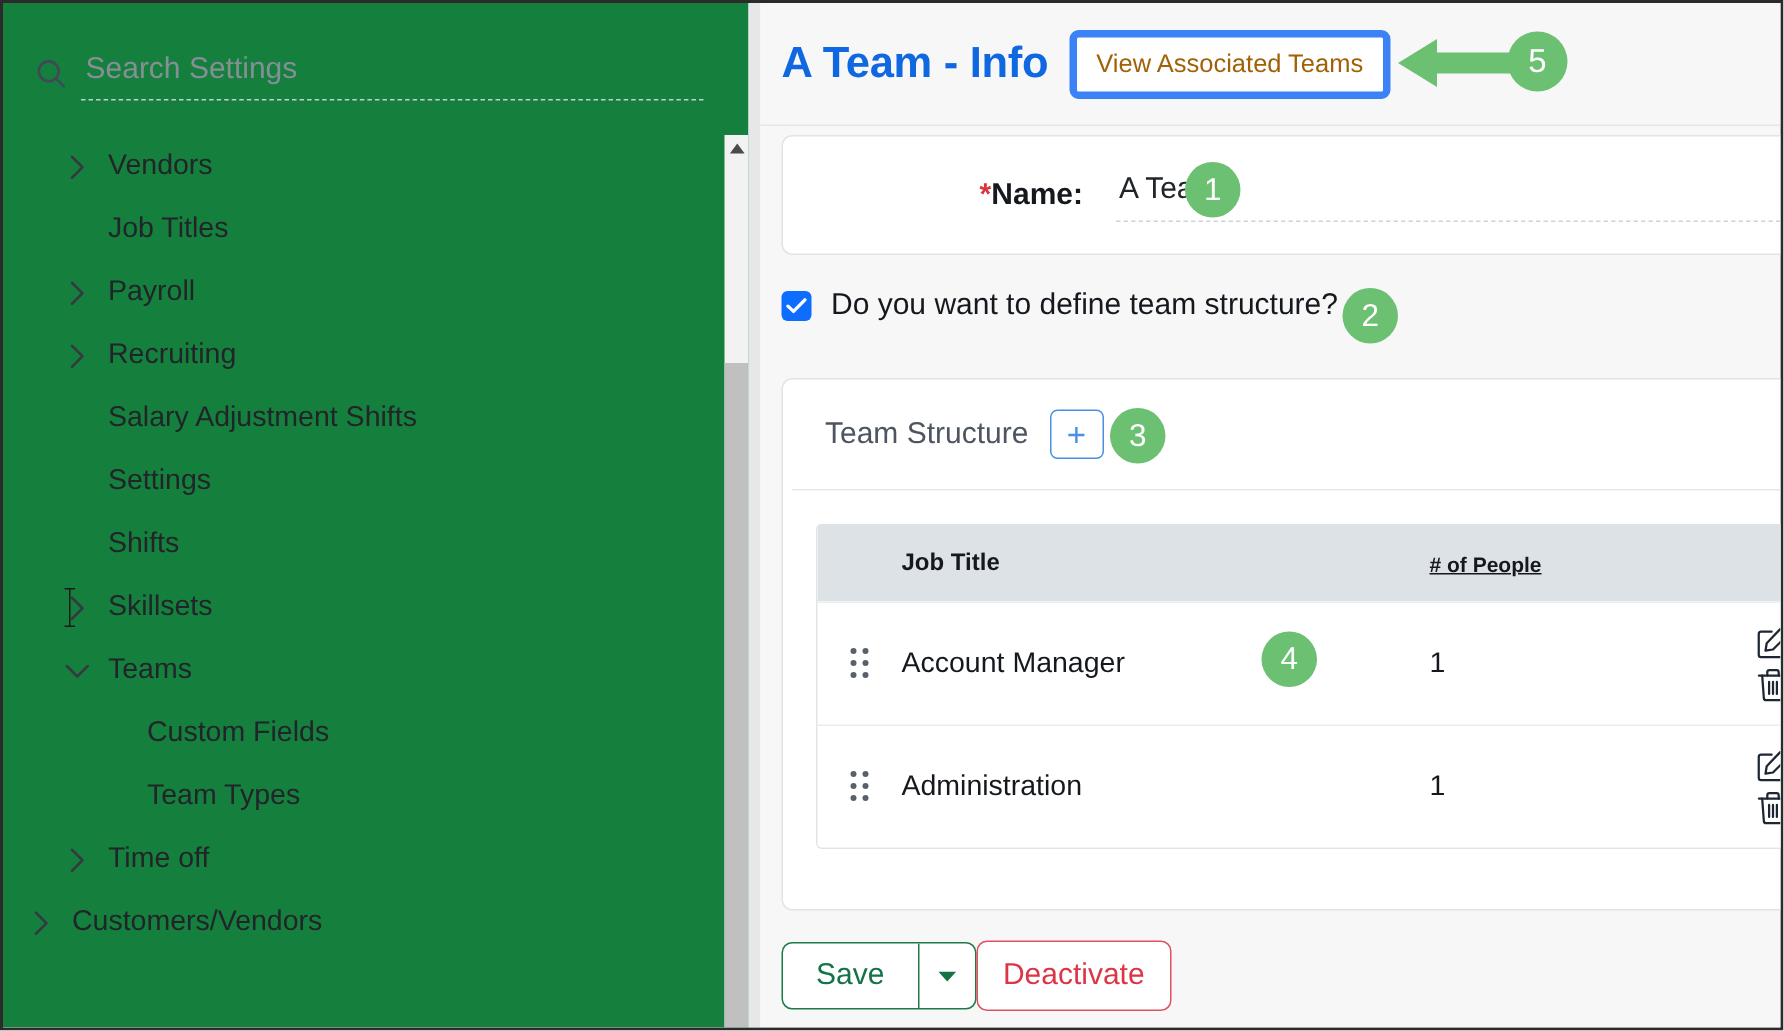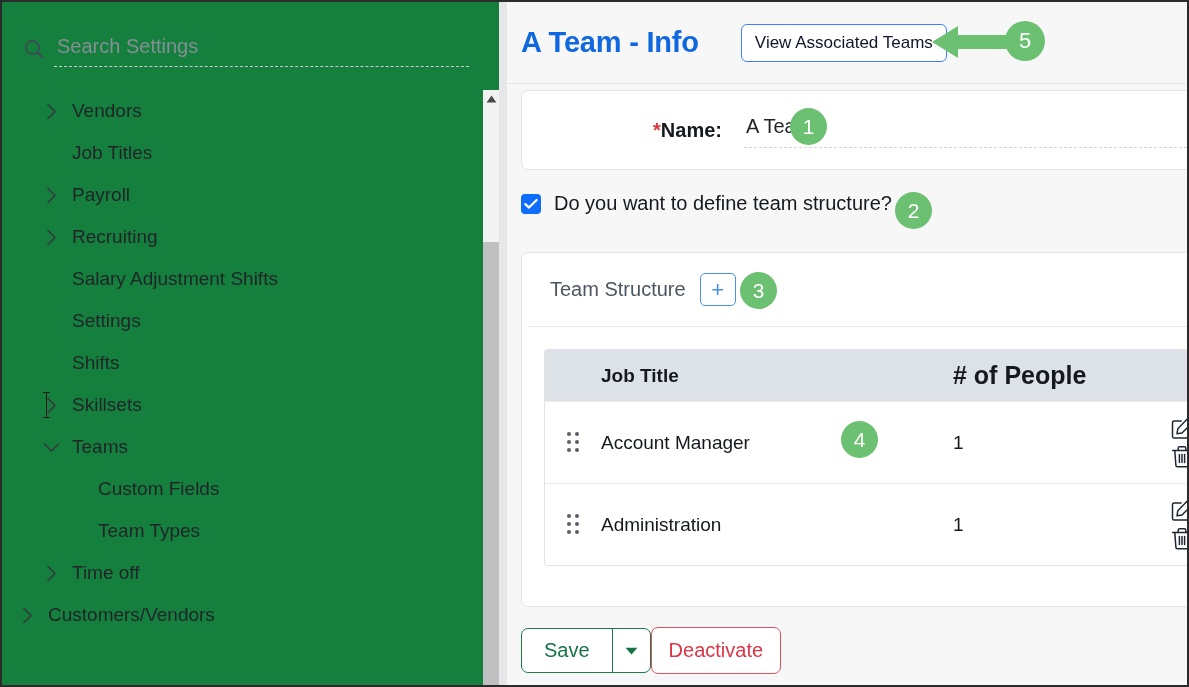--- a/index.html
+++ b/index.html
@@ -160,35 +160,34 @@
   }
   #main-header {
     position: relative;
     height: 82px;
     display: flex;
     align-items: center;
     padding-left: 14px;
     background: #f7f7f8;
     border-bottom: 1px solid #e6e6e8;
     box-sizing: border-box;
-    gap: 28px;
   }
   #page-title {
     font-size: 29px;
     color: #1068e0;
     font-weight: 600;
     letter-spacing: -0.2px;
     white-space: nowrap;
   }
   #view-assoc-btn {
     margin-left: 14px;
-    border: 1px solid #3b82f6;
+    border: 5px solid #3b82f6;
     border-radius: 6px;
     background: #ffffff;
-    color: #0f172a;
+    color: #a16207;
     font-family: "Liberation Sans", sans-serif;
     font-size: 17px;
     padding: 8px 13px;
     cursor: pointer;
     white-space: nowrap;
   }
 
   .card {
     background: #ffffff;
     border: 1px solid #e2e3e5;
@@ -329,22 +328,22 @@
   .c-count  { width: 200px; font-size: 19px; color: #15191e; flex: 0 0 auto; }
   .c-actions{
     flex: 1;
     display: flex;
     flex-direction: column;
     align-items: flex-start;
     padding-left: 16px;
     gap: 2px;
     color: #1d2733;
   }
-  .tbl-head .c-title { font-size: 19px; }
-  .tbl-head .c-count { font-size: 25px; }
+  .tbl-head .c-title { font-size: 16px; }
+  .tbl-head .c-count { font-size: 14px; text-decoration: underline; }
   .icon-btn { cursor: pointer; line-height: 0; }
 
   .dots {
     display: grid;
     grid-template-columns: 5px 5px;
     grid-template-rows: 5px 5px 5px;
     gap: 3px;
     cursor: grab;
   }
   .dots i {

